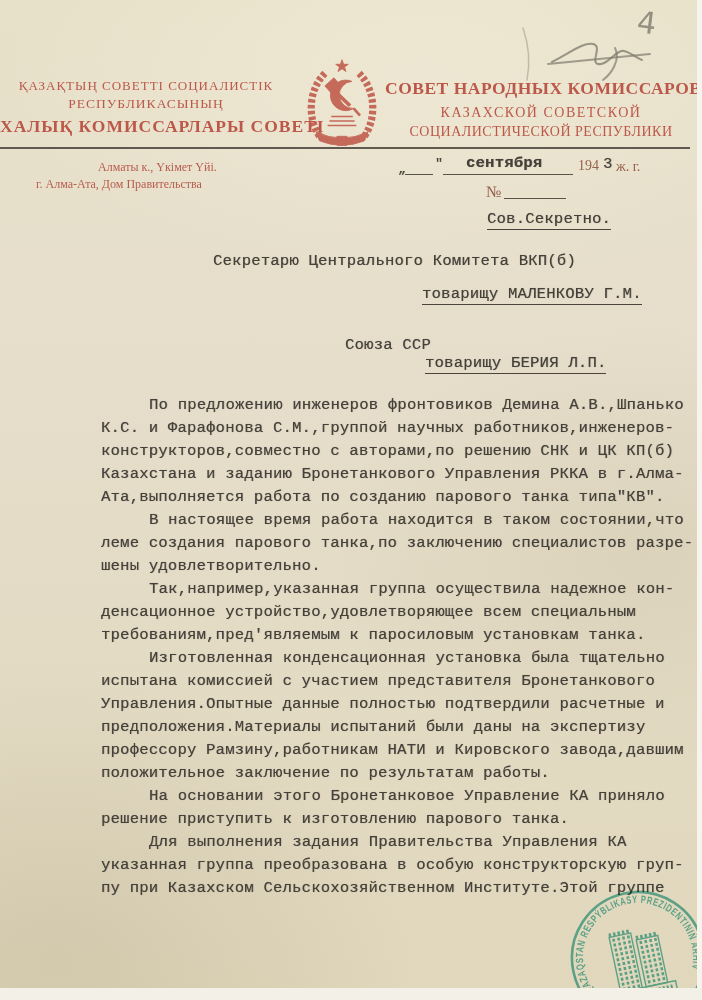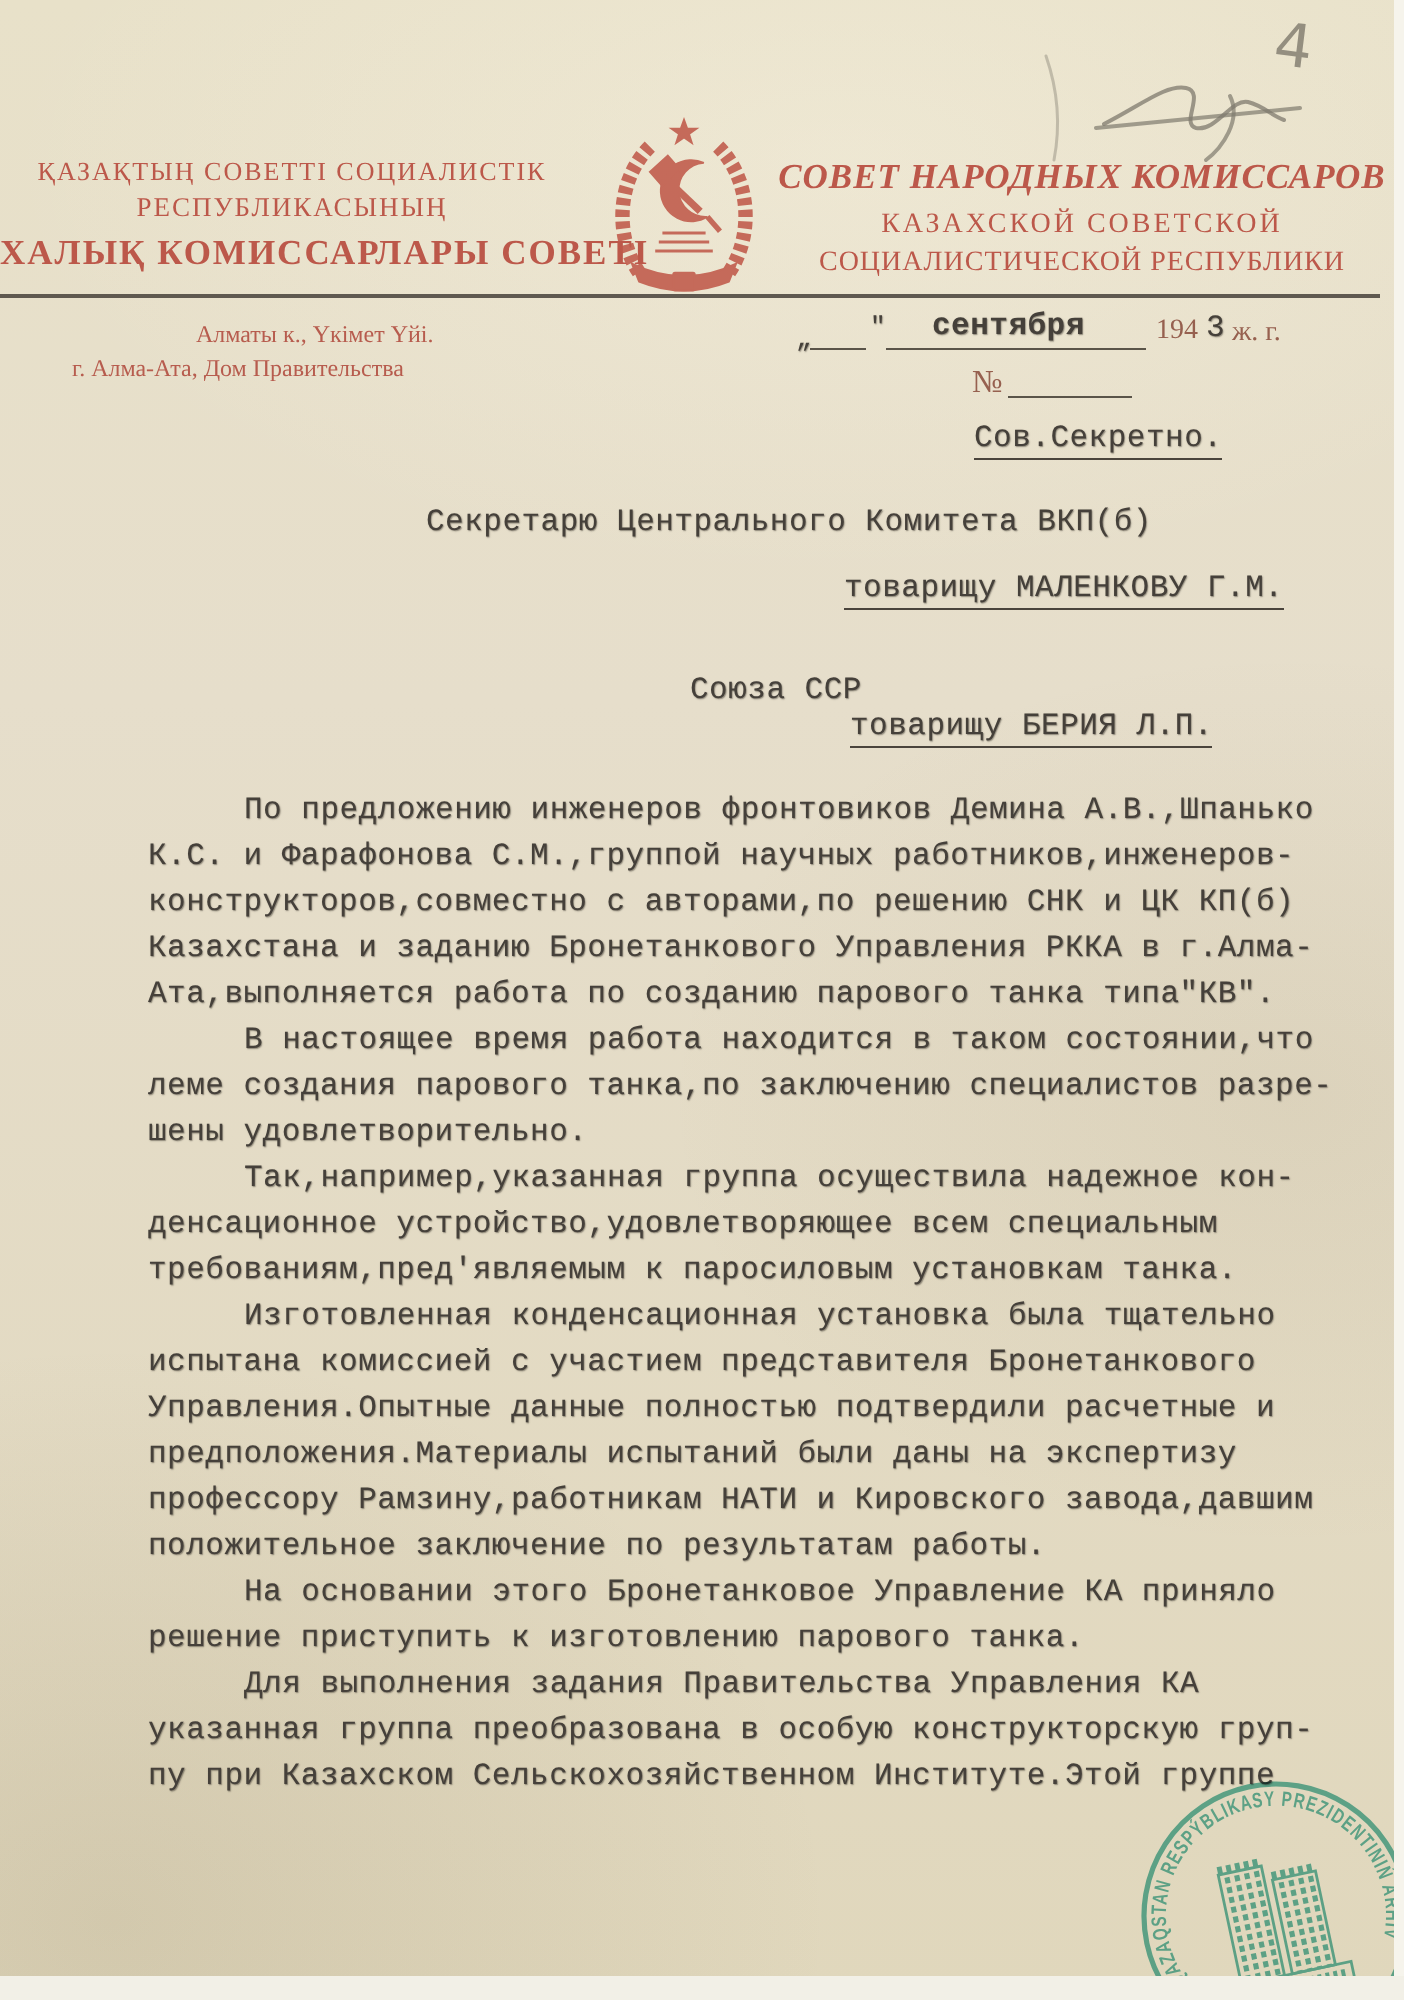--- a/index.html
+++ b/index.html
@@ -15,38 +15,38 @@
     font-family:"Liberation Serif","DejaVu Serif",serif;
   }
   .abs{position:absolute;}
   
   .lh{color:#bc584a;text-align:center;white-space:nowrap;}
   .lh-left{left:0;top:78px;width:292px;}
   .lh-left .l1{font-size:13px;letter-spacing:1px;font-family:Liberation Serif, serif;}
   .lh-left .l2{font-size:13.5px;letter-spacing:1px;margin-top:2px;}
   .lh-left .l3{font-size:17.5px;font-weight:bold;letter-spacing:1px;margin-top:4px;}
   .lh-right{left:385px;top:78px;width:312px;}
-  .lh-right .l1{font-size:17.5px;font-weight:bold;letter-spacing:0.5px;font-style:italic;}
+  .lh-right .l1{font-size:17.5px;font-weight:bold;letter-spacing:0.5px;}
   .lh-right .l2{font-size:14px;letter-spacing:1.5px;margin-top:6px;}
   .lh-right .l3{font-size:14px;letter-spacing:0.5px;margin-top:3px;}
   .rule{left:0;top:147px;width:690px;height:2px;background:#46413a;opacity:.85;}
   .addr{color:#b75c4e;font-size:12px;white-space:nowrap;}
   .addr1{left:98px;top:160px;}
   .addr2{left:36px;top:177px;}
   
   .tw{
     font-family:"Liberation Mono","DejaVu Sans Mono",monospace;
     font-size:15.5px;color:#45403a;letter-spacing:0.25px;white-space:nowrap;
     text-shadow:0.4px 0.3px 0.7px rgba(62,56,47,0.55);
   }
   .u{border-bottom:1.6px solid #4a443c;padding-bottom:1px;}
   .printed{color:#96604f;font-size:14px;white-space:nowrap;}
   .dl-line{border-bottom:1.4px solid #5a5449;display:inline-block;}
   
-  .body-block{left:74px;top:394px;width:600px;}
+  .body-block{left:101px;top:394px;width:600px;}
   .bl{height:23px;line-height:23px;}
   .indent{padding-left:48px;}
   
   .pencil{stroke:#7f7a6d;fill:none;stroke-linecap:round;stroke-linejoin:round;}
   
   .stamp{mix-blend-mode:multiply;opacity:.85;transform:rotate(-12deg);}
   
   .edge-right{right:0;top:0;width:5px;height:1000px;background:#f6f4ec;}
   .edge-bottom{left:0;bottom:0;width:702px;height:12px;background:#f2f0e7;}
 </style>

